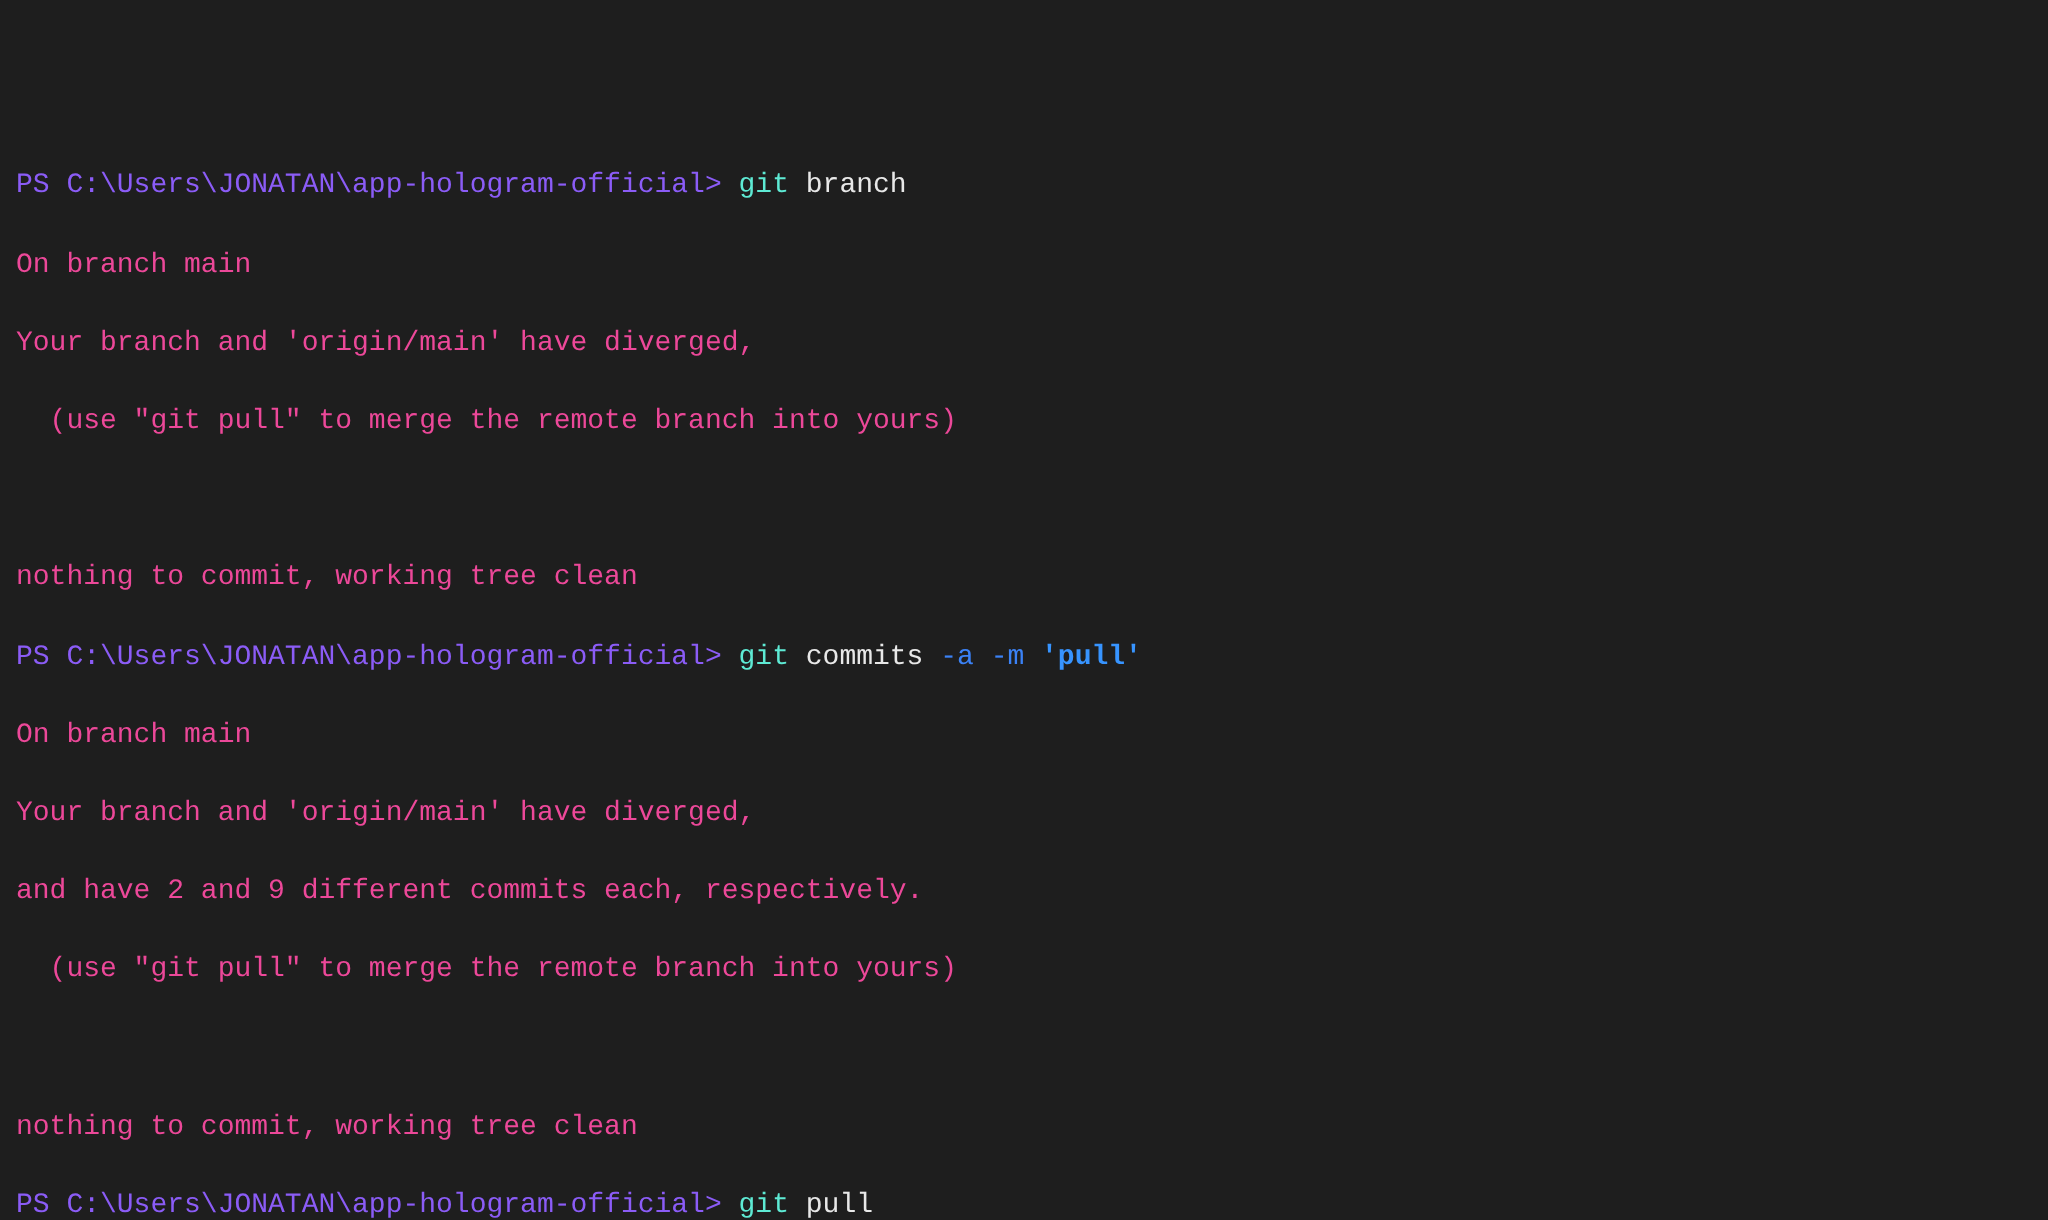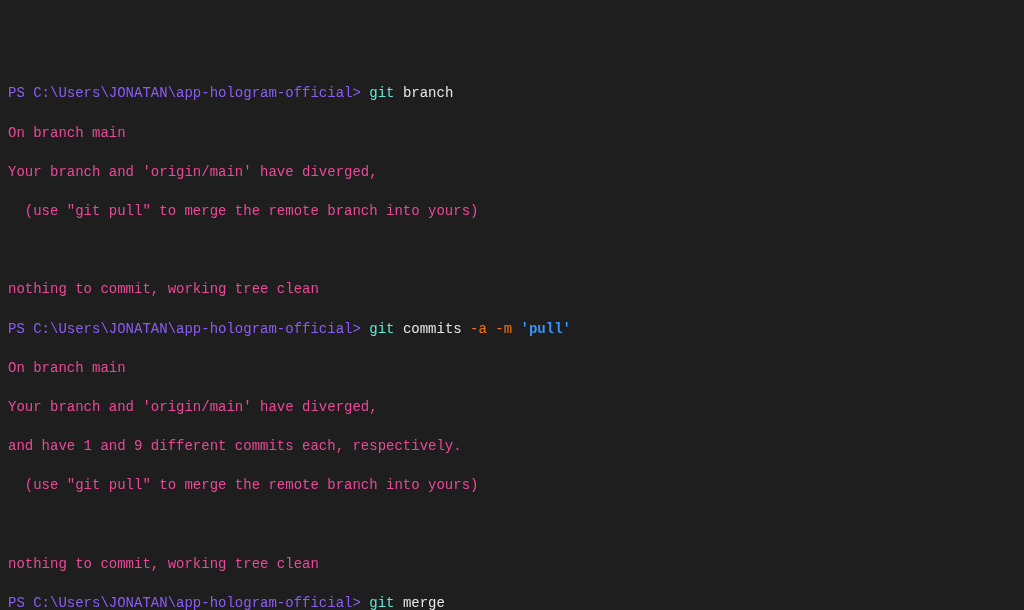--- a/index.html
+++ b/index.html
@@ -15,43 +15,43 @@
       line-height: 1.4;
       padding: 6px 8px;
       width: 1024px;
       height: 610px;
       overflow: hidden;
       white-space: pre;
     }
     .prompt { color: #8b5cf6; }
     .git-cmd { color: #5eead4; }
     .git-sub { color: #e8e8e8; }
-    .flag { color: #f97316; }
+    .flag { color: #3b82f6; }
     .str { color: #3794ff; font-weight: bold; }
     .output { color: #ec4899; }
   </style>
 </head>
 <body>
 
 
 
 <div><div><span class="prompt">PS C:\Users\JONATAN\app-hologram-official&gt;</span> <span class="git-cmd">git</span> <span class="git-sub">branch</span></div>
 <div class="output">On branch main</div>
 <div class="output">Your branch and 'origin/main' have diverged,</div>
 <div class="output">  (use "git pull" to merge the remote branch into yours)</div>
 <div class="output"> </div>
 <div class="output">nothing to commit, working tree clean</div>
 <div><span class="prompt">PS C:\Users\JONATAN\app-hologram-official&gt;</span> <span class="git-cmd">git</span> <span class="git-sub">commits</span> <span class="flag">-a -m</span> <span class="str">'pull'</span></div>
 <div class="output">On branch main</div>
 <div class="output">Your branch and 'origin/main' have diverged,</div>
-<div class="output">and have 1 and 9 different commits each, respectively.</div>
+<div class="output">and have 2 and 9 different commits each, respectively.</div>
 <div class="output">  (use "git pull" to merge the remote branch into yours)</div>
 <div class="output"> </div>
 <div class="output">nothing to commit, working tree clean</div>
-<div><span class="prompt">PS C:\Users\JONATAN\app-hologram-official&gt;</span> <span class="git-cmd">git</span> <span class="git-sub">merge</span></div>
+<div><span class="prompt">PS C:\Users\JONATAN\app-hologram-official&gt;</span> <span class="git-cmd">git</span> <span class="git-sub">pull</span></div>
 
 
 
 
 
 
 
 
 
 

